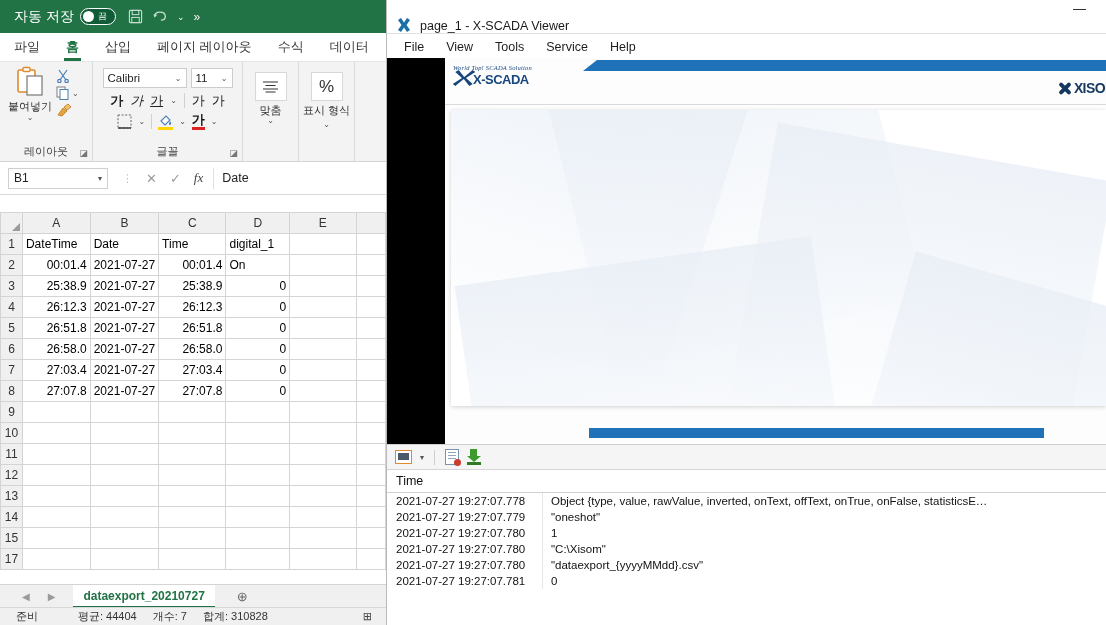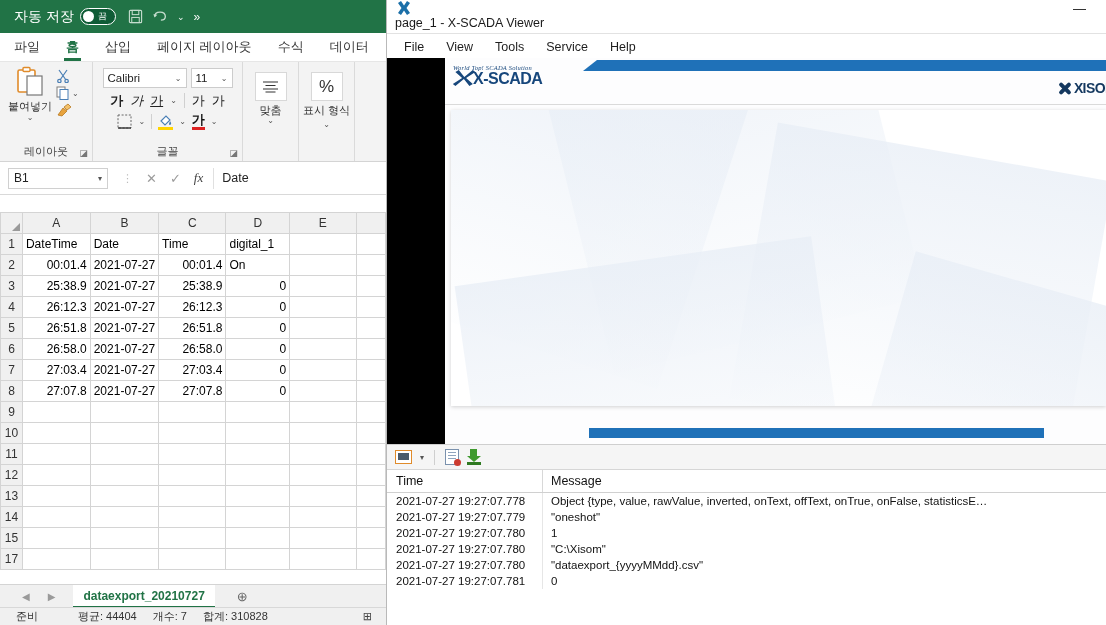--- a/index.html
+++ b/index.html
@@ -78,32 +78,32 @@
   .xl-sheettabs{position:absolute;left:0;bottom:17px;width:386px;height:23px;background:#f0f0f0;border-top:1px solid #d4d4d4;display:flex;align-items:center;}
   .navarrows{display:flex;gap:18px;margin-left:22px;color:#9a9a9a;font-size:10px;}
   .sheettab{margin-left:18px;height:23px;line-height:23px;padding:0 10px;background:#fff;color:#217346;font-weight:bold;font-size:12px;border-bottom:2px solid #217346;box-sizing:border-box;}
   .addsheet{margin-left:22px;color:#666;font-size:13px;}
   .xl-status{position:absolute;left:0;bottom:0;width:386px;height:17px;background:#f0f0f0;border-top:1px solid #d8d8d8;display:flex;align-items:center;font-size:11px;color:#333;}
   .st-ready{margin-left:16px;}
   .st-stats{margin-left:40px;display:flex;gap:16px;}
   .st-view{position:absolute;right:14px;display:flex;gap:8px;color:#444;}
   
   #scada{position:absolute;left:386px;top:0;width:720px;height:625px;background:#fff;border-left:1px solid #b9b9b9;box-sizing:border-box;overflow:hidden;}
-  .sc-title{height:33px;background:#fff;border-bottom:1px solid #e2e2e2;display:flex;align-items:flex-start;position:relative;flex-direction:column;}
+  .sc-title{height:33px;background:#fff;border-bottom:1px solid #e2e2e2;display:flex;align-items:flex-end;position:relative;}
   .sc-ico{margin-left:9px;width:16px;height:16px;position:relative;}
   .sc-ttxt{margin-left:8px;font-size:12.5px;color:#1a1a1a;}
   .sc-min{position:absolute;right:20px;top:9px;width:13px;height:1px;background:#333;}
   .sc-menu{height:25px;background:#fff;display:flex;align-items:center;gap:4px;padding-left:8px;border-bottom:1px solid #dcdcdc;}
   .sc-mi{font-size:12.5px;color:#1e1e1e;padding:2px 9px;}
   .sc-body{position:absolute;left:0;top:58px;right:0;height:386px;background:#000;}
   .sc-page{position:absolute;left:58px;top:0;right:0;bottom:0;background:#fdfdfe;overflow:hidden;}
   .topbar-blue{position:absolute;left:138px;top:2px;right:0;height:11px;background:#1f71b8;clip-path:polygon(14px 0,100% 0,100% 100%,0 100%);}
   .logo-left{position:absolute;left:8px;top:6px;}
   .logo-tag{font-size:6.5px;color:#17477c;font-family:"Liberation Serif",serif;font-style:italic;letter-spacing:.2px;white-space:nowrap;}
-  .logo-main{font-size:16px;font-weight:bold;color:#17477c;letter-spacing:-.5px;font-family:"Liberation Sans",sans-serif;margin-top:-2px;white-space:nowrap;}
+  .logo-main{font-size:13px;font-weight:bold;color:#17477c;letter-spacing:-.5px;font-family:"Liberation Sans",sans-serif;margin-top:-2px;white-space:nowrap;}
   .logo-x{display:inline-block;color:#1f71b8;transform:skewX(-12deg);margin-right:-2px;}
   .logo-right{position:absolute;right:-10px;top:22px;display:flex;align-items:center;gap:2px;}
   .xmark{width:15px;height:15px;position:relative;}
   .xmark:before,.xmark:after{content:"";position:absolute;left:6px;top:0;width:4px;height:15px;background:#14385f;border-radius:2px;}
   .xmark:before{transform:rotate(45deg);}
   .xmark:after{transform:rotate(-45deg);}
   .xisom-t{font-size:14px;font-weight:bold;color:#14385f;letter-spacing:-.6px;}
   .hdr-sep{position:absolute;left:0;right:0;top:46px;height:1px;background:#dadada;}
   .canvas{position:absolute;left:6px;top:52px;right:0;bottom:38px;background:#fff;box-shadow:0 1px 4px rgba(0,0,0,.18);overflow:hidden;}
   .wm{position:absolute;background:linear-gradient(180deg,rgba(232,238,246,.75),rgba(246,249,252,.15));}
@@ -549,21 +549,20 @@
       <span class="doc-ic"></span>
       <span class="dl-ic">
         <span class="arr"></span>
         <span class="tri"></span>
         <span class="base"></span>
       </span>
     </div>
 
     <div class="log-head">
       <div class="lh-time">Time</div>
-      <div class="lh-msg">Message</div>
     </div>
 
     <div class="log-rows" id="log-rows">
         <div class="log-row">
           <div class="lr-time">2021-07-27 19:27:07.778</div>
           <div class="lr-msg">Object {type, value, rawValue, inverted, onText, offText, onTrue, onFalse, statisticsE…</div>
         </div>
         <div class="log-row">
           <div class="lr-time">2021-07-27 19:27:07.779</div>
           <div class="lr-msg">"oneshot"</div>

